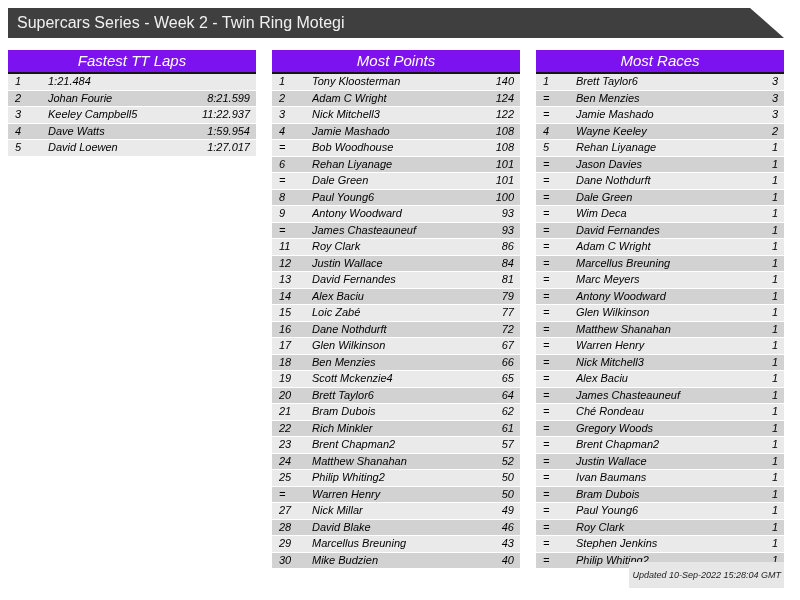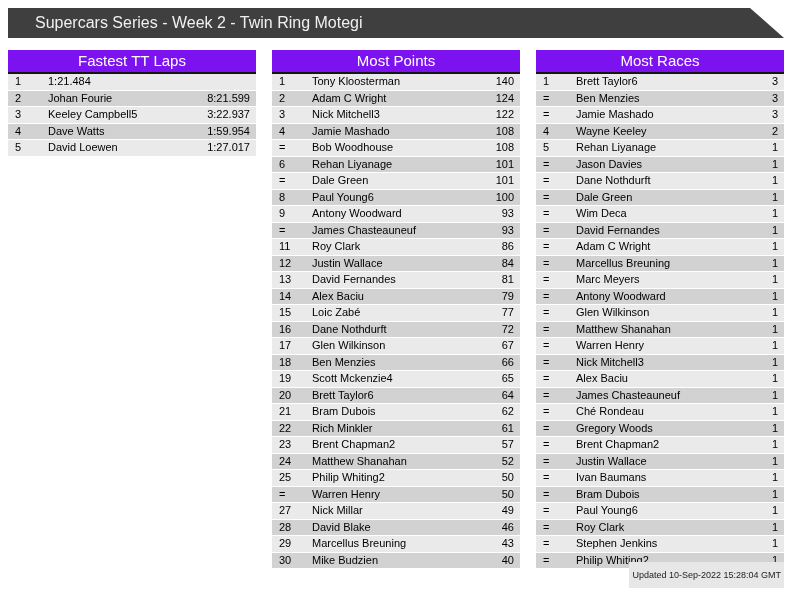--- a/index.html
+++ b/index.html
@@ -10,28 +10,28 @@
     position: relative;
     overflow: hidden;
   }
   .title-bar {
     position: absolute; left: 8px; top: 8px;
     width: 776px; height: 30px;
     background: var(--title-bar-bg, #3F3F3F);
     clip-path: polygon(0 0, calc(100% - 34px) 0, 100% 100%, 0 100%);
     color: #F0F0F0;
     font-size: 16px; line-height: 30px;
-    padding-left: 27px; box-sizing: border-box;
+    padding-left: 9px; box-sizing: border-box;
     white-space: nowrap;
   }
   .content {
     position: absolute; left: 8px; top: 50px;
     display: flex; gap: 16px;
   }
-  .tcol { width: 248px; }
+  .tcol { width: 248px; font-style: italic; }
   .thead {
     height: 22px;
     background: var(--table-header-bg, #7D12F0);
     border-bottom: 2px solid #141414;
     color: #ffffff;
     font-size: 15px; line-height: 22px;
     text-align: center;
   }
   .tbody { width: 100%; }
   .trow {
@@ -67,21 +67,21 @@
           <div class="value-cell">1:21.484</div>
         </div>
         <div class="trow dark">
           <div class="rank-cell">2</div>
           <div class="name-cell">Johan Fourie</div>
           <div class="value-cell">8:21.599</div>
         </div>
         <div class="trow light">
           <div class="rank-cell">3</div>
           <div class="name-cell">Keeley Campbell5</div>
-          <div class="value-cell">3:22.937</div>
+          <div class="value-cell">11:22.937</div>
         </div>
         <div class="trow dark">
           <div class="rank-cell">4</div>
           <div class="name-cell">Dave Watts</div>
           <div class="value-cell">1:59.954</div>
         </div>
         <div class="trow light">
           <div class="rank-cell">5</div>
           <div class="name-cell">David Loewen</div>
           <div class="value-cell">1:27.017</div>

